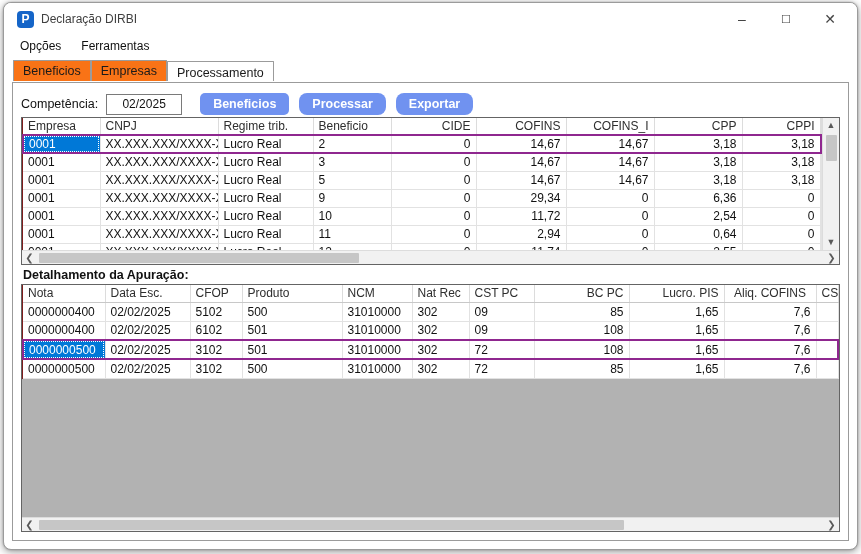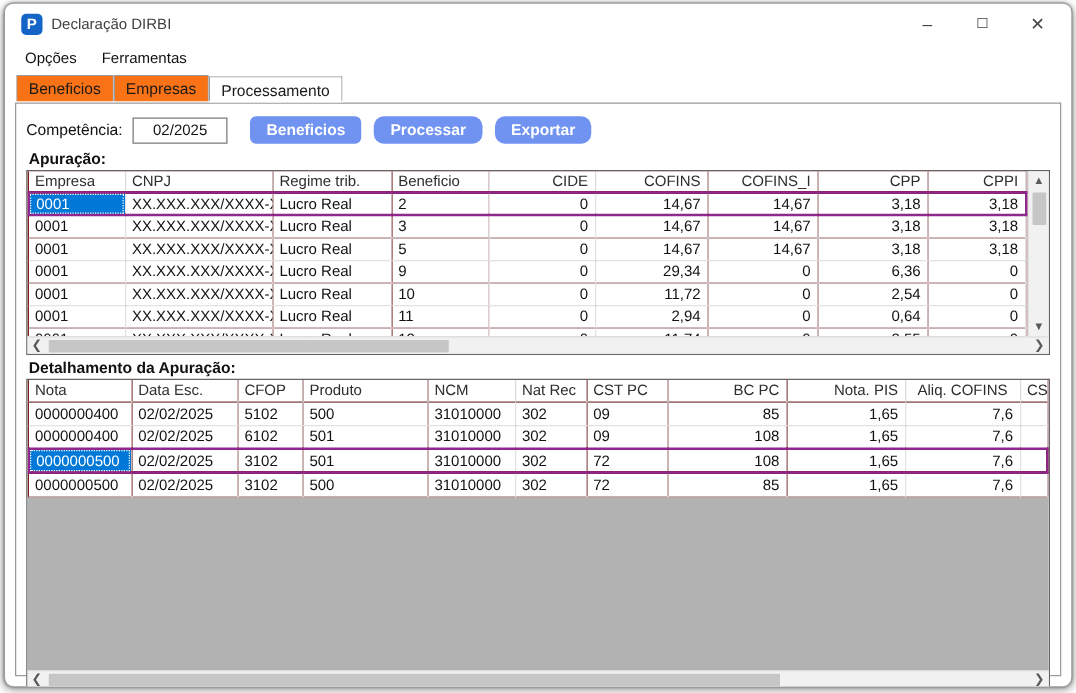--- a/index.html
+++ b/index.html
@@ -112,21 +112,20 @@
   <div class="tabpage">
 
     <div class="toolbar-row">
       <span class="lbl">Competência:</span>
       <input class="competencia-input" value="02/2025" style="">
       <button class="btn" style="margin-left:18px">Beneficios</button>
       <button class="btn">Processar</button>
       <button class="btn">Exportar</button>
     </div>
 
-    <div class="section-label">Apuração:</div>
 
     <div class="grid g1">
       <div class="grid-main" style="height:132px">
         <div class="tbl-wrap">
           <table>
               <thead>
                 <tr>
                   <th style="width: 77px;">Empresa</th>
                   <th style="width: 118px;">CNPJ</th>
                   <th style="width: 95px;">Regime trib.</th>
@@ -249,21 +248,21 @@
               <thead>
                 <tr>
                   <th style="width: 82px;">Nota</th>
                   <th style="width: 85px;">Data Esc.</th>
                   <th style="width: 52px;">CFOP</th>
                   <th style="width: 100px;">Produto</th>
                   <th style="width: 70px;">NCM</th>
                   <th style="width: 57px;">Nat Rec</th>
                   <th style="width: 65px;">CST PC</th>
                   <th class="r" style="width: 95px;">BC PC</th>
-                  <th class="r" style="width: 95px;">Nota. PIS</th>
+                  <th class="r" style="width: 95px;">Lucro. PIS</th>
                   <th class="r" style="width: 92px; text-align: center;">Aliq. COFINS</th>
                   <th>CST I</th>
                 </tr>
               </thead>
               <tbody>
                 <tr>
                   <td>0000000400</td>
                   <td>02/02/2025</td>
                   <td>5102</td>
                   <td>500</td>

